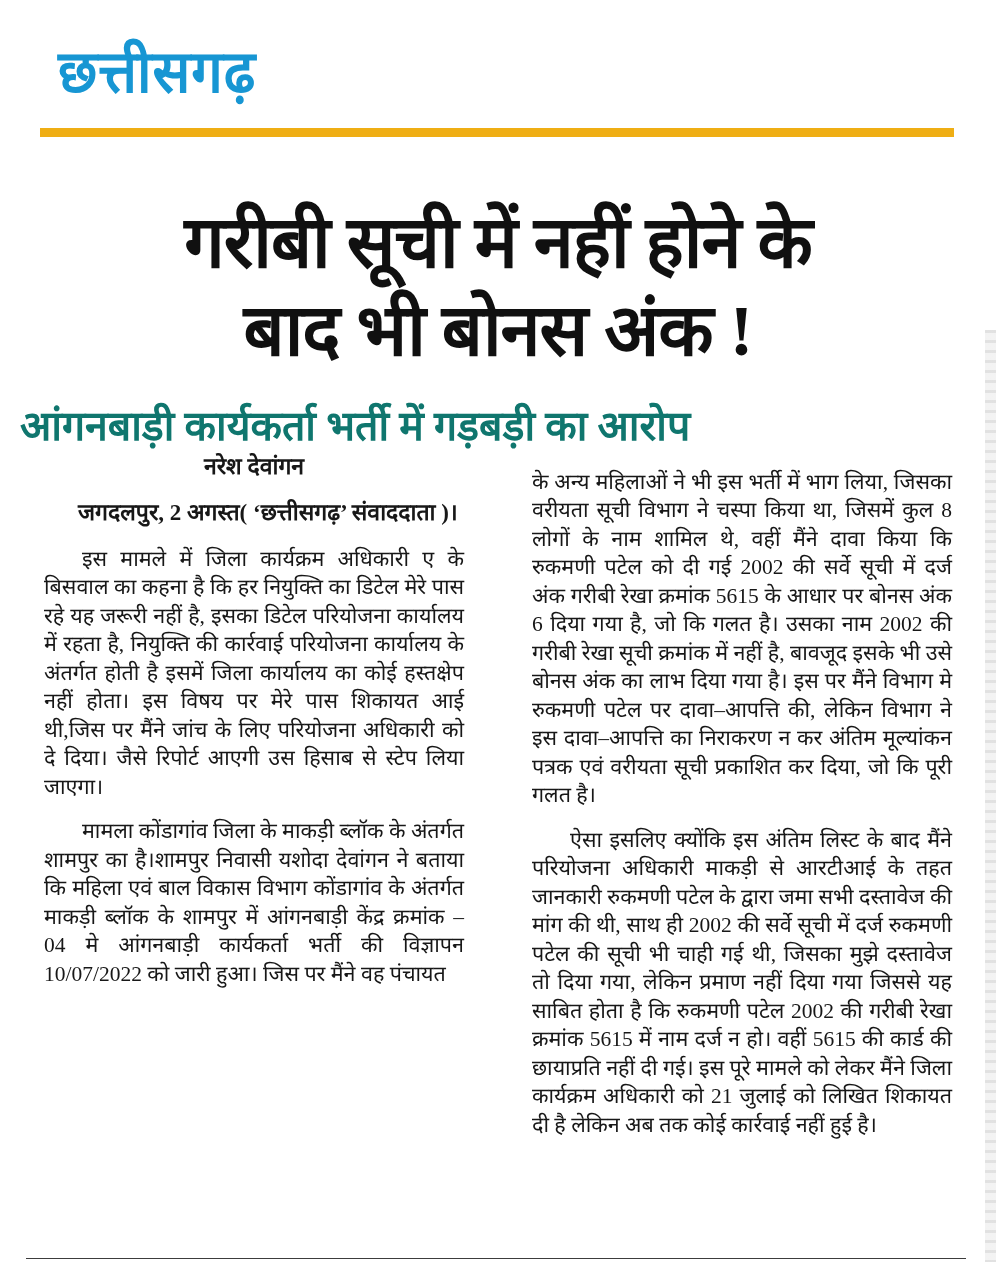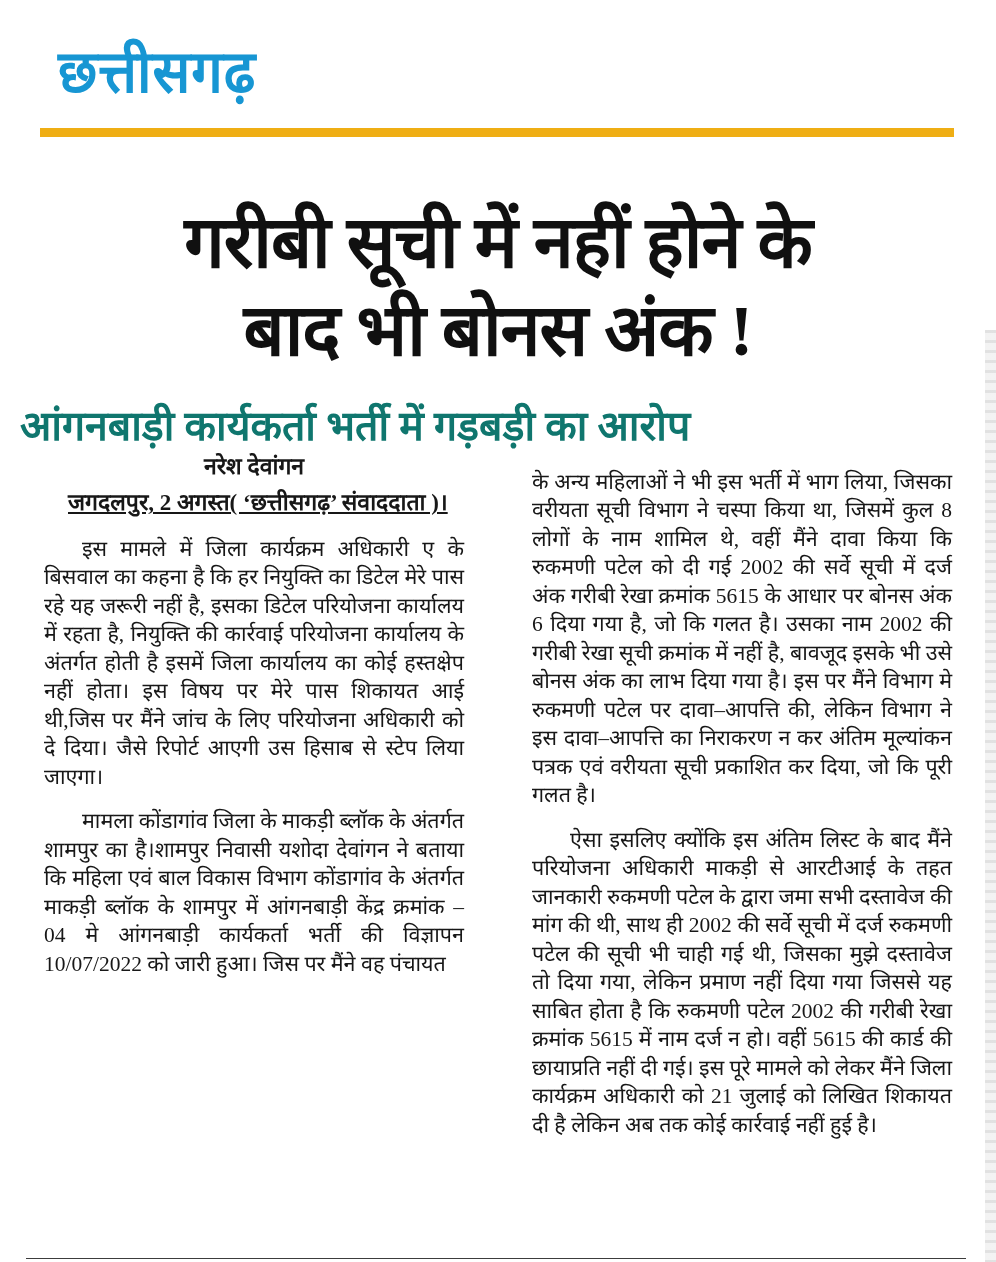--- a/index.html
+++ b/index.html
@@ -70,24 +70,23 @@
   }
   .byline {
     text-align: center;
     font-weight: 700;
     font-size: 23px;
     margin: 0 0 2px 0;
   }
   .dateline {
     font-weight: 700;
     font-size: 23px;
-    margin: 6px;
+    margin: 16px;
     text-align: justify;
     padding-left: 34px;
-    text-decoration: underline;
   }
   .col p.para { margin: 16px; }
   .col p.indent { text-indent: 38px; }
 
   
   .bottom-rule {
     position: absolute;
     left: 26px; right: 30px; bottom: 3px;
     border-top: 1.5px solid #3c3c3c;
   }

